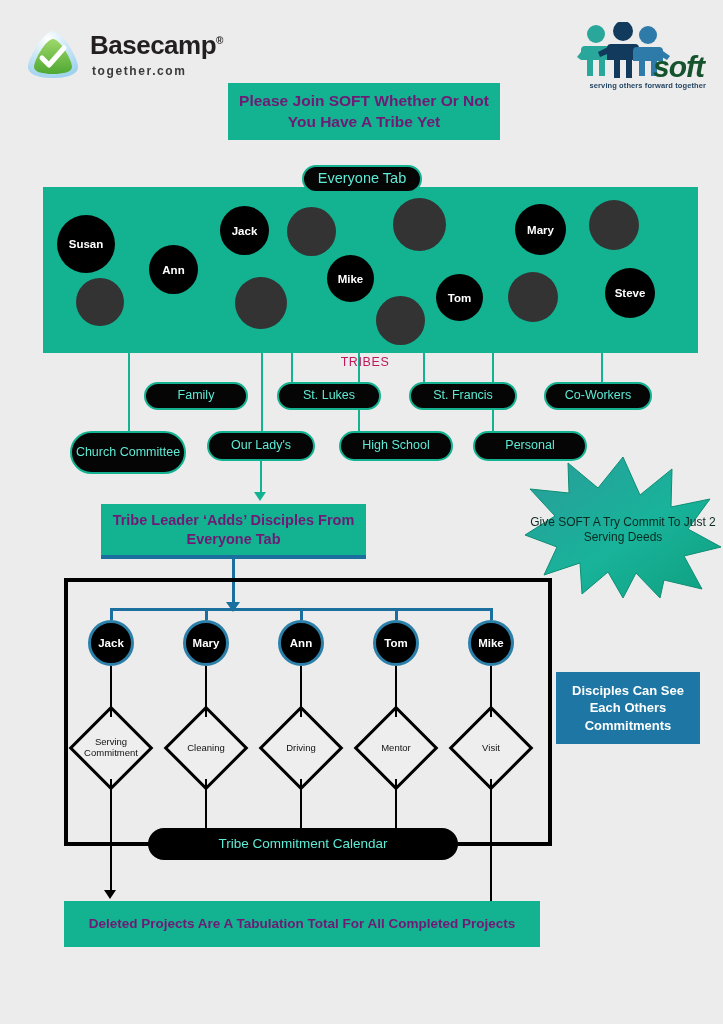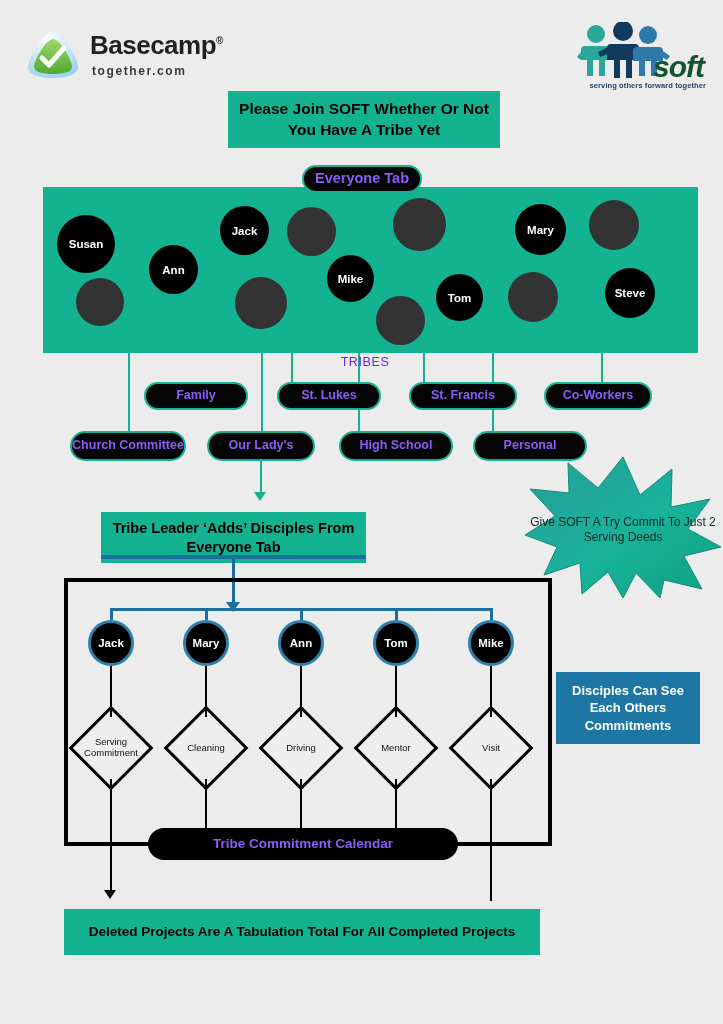--- a/index.html
+++ b/index.html
@@ -17,55 +17,55 @@
   .bc-name{position:absolute;left:66px;top:2px;font-size:26px;font-weight:bold;color:#231f20;letter-spacing:-0.5px;}
   .bc-reg{font-size:10px;vertical-align:super;font-weight:bold;}
   .bc-url{position:absolute;left:68px;top:36px;font-size:12px;font-weight:bold;color:#3a3a3a;letter-spacing:1.6px;}
 
   .soft-logo{position:absolute;left:576px;top:22px;width:132px;height:68px;}
   .soft-word{position:absolute;right:4px;top:28px;font-size:30px;font-weight:bold;color:#14532d;font-style:italic;letter-spacing:-1px;}
   .soft-tag{position:absolute;right:2px;bottom:0px;font-size:7.5px;font-weight:bold;color:#1d3f5e;letter-spacing:0.1px;}
 
   
   .teal-box{
-    position:absolute;background:#13b291;color:#000000;
-    display:flex;align-items:center;justify-content:center;
-    text-align:center;font-weight:bold;line-height:1.3;margin-top:8px;
+    position:absolute;background:#13b291;color:#701a75;
+    display:flex;align-items:center;justify-content:center;
+    text-align:center;font-weight:bold;line-height:1.3;
   }
   .banner{left:228px;top:83px;width:272px;height:57px;font-size:15.5px;}
 
   .everyone-panel{
     position:absolute;left:43px;top:187px;width:655px;height:166px;
     background:#13b291;
   }
 
   .pill{
     position:absolute;background:#050505;border:2.5px solid #13b291;
-    border-radius:999px;color:#8b5cf6;font-weight:bold;
+    border-radius:999px;color:#5eead4;font-weight:normal;
     display:flex;align-items:center;justify-content:center;
     line-height:1.1;box-sizing:border-box;
   }
 
   .everyone-tab{left:302px;top:165px;width:120px;height:28px;font-size:14.5px;z-index:5;}
 
   
   .bubble{
     position:absolute;border-radius:50%;
     display:flex;align-items:center;justify-content:center;
     color:#fff;font-size:11.5px;font-weight:bold;
     box-sizing:border-box;
   }
   .bubble.named{background:#000000;}
   .bubble.blank{background:#333333;}
 
   
   .vline{position:absolute;background:#13b291;width:2px;}
   .tribes-label{
     position:absolute;left:330px;top:355px;width:70px;
-    font-size:12.5px;color:#6d28d9;letter-spacing:.6px;text-align:center;font-weight:normal;
+    font-size:12.5px;color:#be185d;letter-spacing:.6px;text-align:center;font-weight:normal;
   }
 
   
   .leader-box{left:101px;top:504px;width:265px;height:51px;font-size:14.5px;}
   .leader-underline{position:absolute;left:101px;top:555px;width:265px;height:4px;background:#1a6f9e;}
 
   
   .arrow-line{position:absolute;background:#13b291;width:2px;}
   .arrow-head-teal{
     position:absolute;width:0;height:0;
@@ -238,21 +238,21 @@
       </div>
       <div class="pill" style="left: 277px; top: 382px; width: 104px; height: 28px; font-size: 12.5px;">
         <span>St. Lukes</span>
       </div>
       <div class="pill" style="left: 409px; top: 382px; width: 108px; height: 28px; font-size: 12.5px;">
         <span>St. Francis</span>
       </div>
       <div class="pill" style="left: 544px; top: 382px; width: 108px; height: 28px; font-size: 12.5px;">
         <span>Co-Workers</span>
       </div>
-      <div class="pill" style="left: 70px; top: 431px; width: 116px; height: 30px; font-size: 12.5px;">
+      <div class="pill" style="left: 70px; top: 431px; width: 116px; height: 43px; font-size: 12.5px;">
         <span>Church Committee</span>
       </div>
       <div class="pill" style="left: 207px; top: 431px; width: 108px; height: 30px; font-size: 12.5px;">
         <span>Our Lady's</span>
       </div>
       <div class="pill" style="left: 339px; top: 431px; width: 114px; height: 30px; font-size: 12.5px;">
         <span>High School</span>
       </div>
       <div class="pill" style="left: 473px; top: 431px; width: 114px; height: 30px; font-size: 12.5px;">
         <span>Personal</span>

